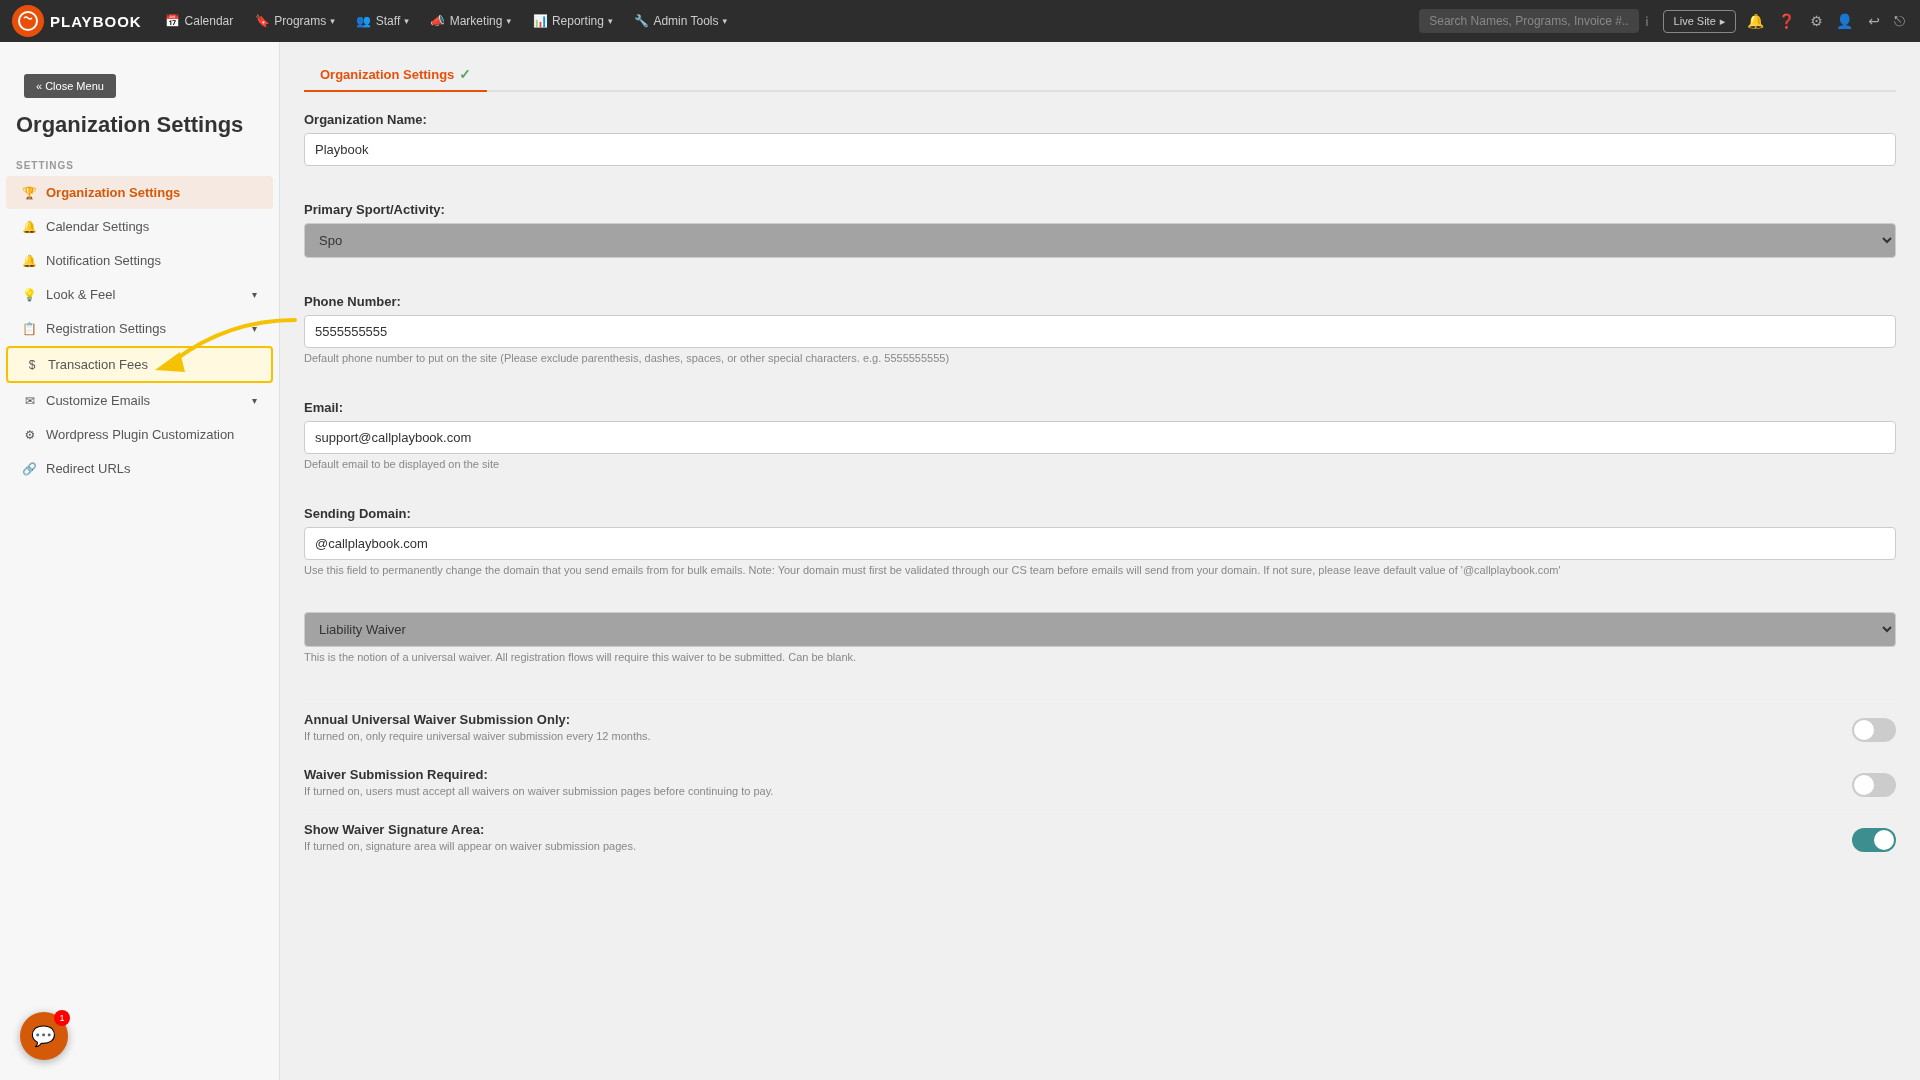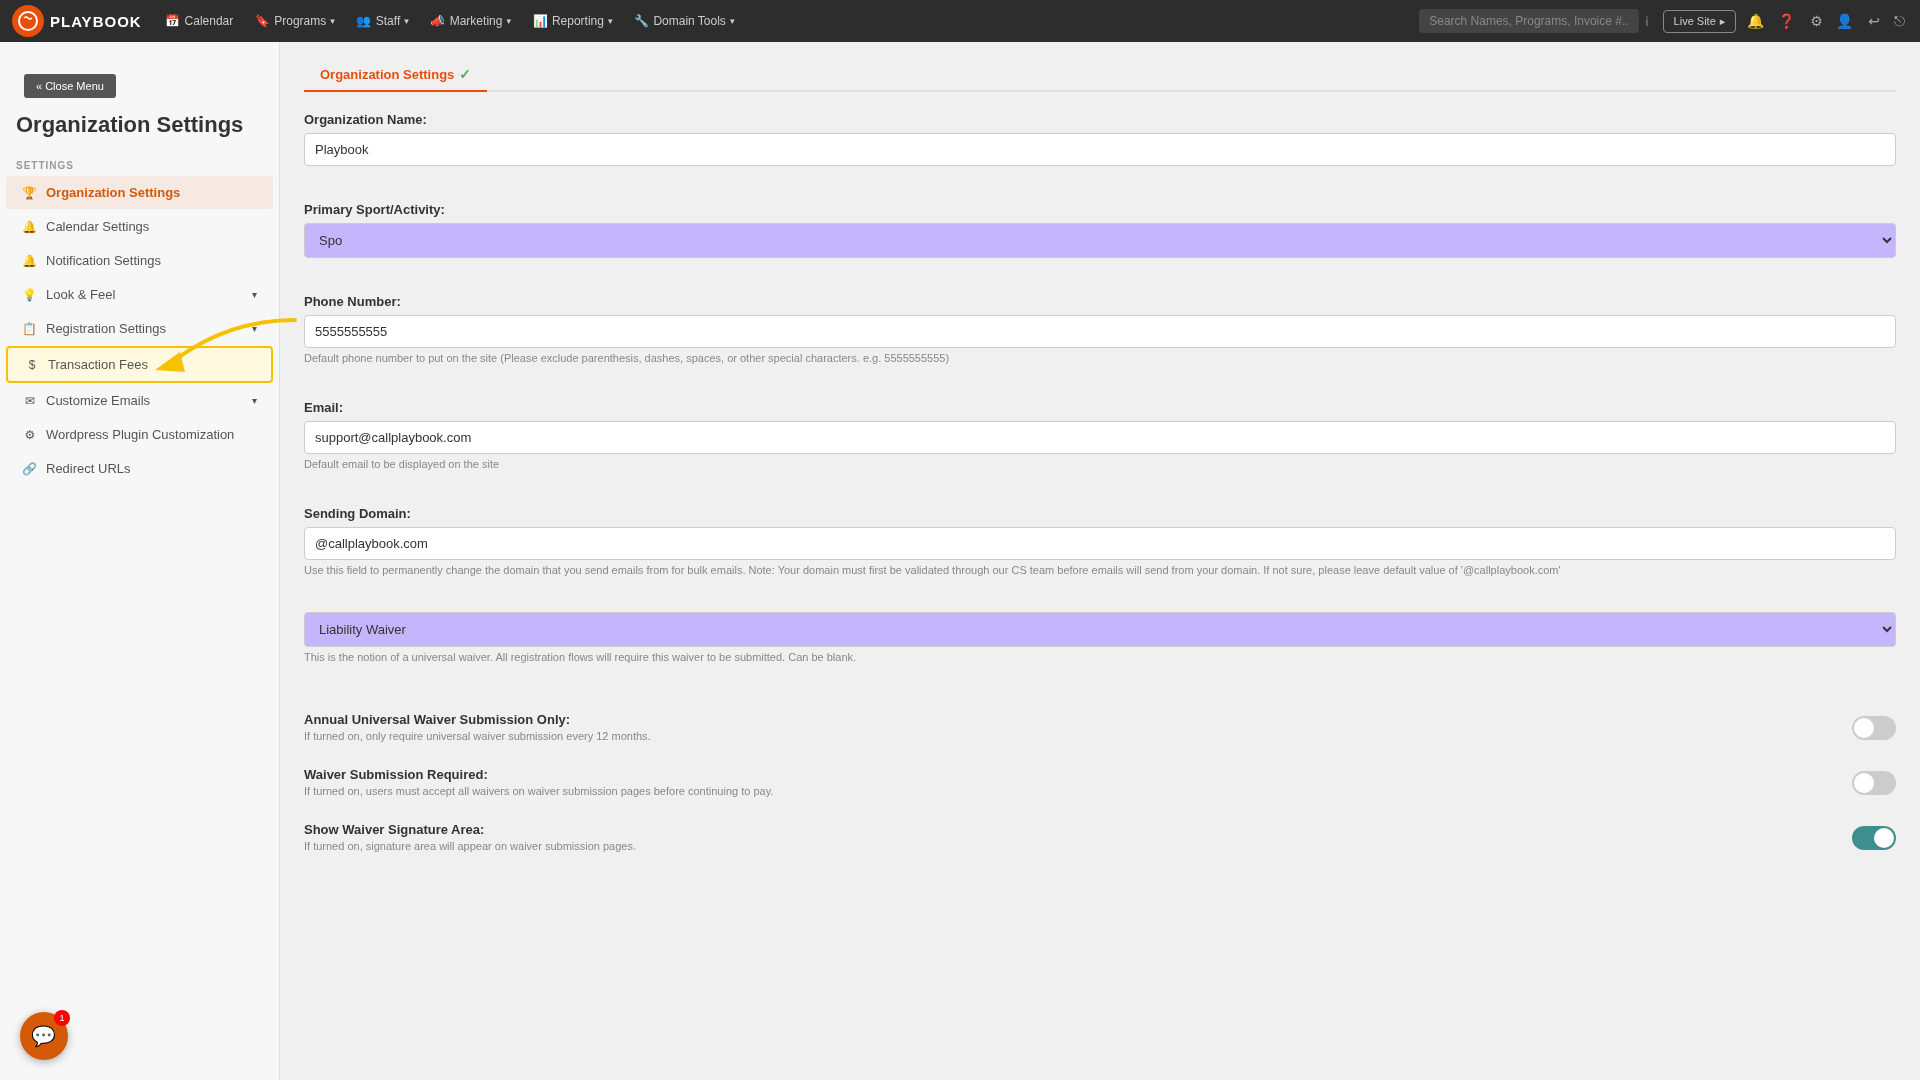--- a/index.html
+++ b/index.html
@@ -84,25 +84,25 @@
       padding: 8px 16px; font-size: 13px; color: #e8500a; font-weight: 600; border-bottom: 2px solid #e8500a; margin-bottom: -2px; cursor: pointer; display: flex; align-items: center; gap: 5px;
     }
     .tab-item .check-icon { color: #5aa85a; font-size: 14px; }
 
     .form-section { margin-bottom: 36px; }
     .form-label { font-size: 13px; font-weight: 600; color: #333; margin-bottom: 6px; display: block; }
     .form-input {
       width: 100%; border: 1px solid #ccc; border-radius: 4px; padding: 8px 10px; font-size: 13px; color: #333; background: white; outline: none;
     }
     .form-select {
-      width: 100%; border: 1px solid #ccc; border-radius: 4px; padding: 8px 10px; font-size: 13px; color: #333; background: #c4b5fd; outline: none; appearance: auto;
+      width: 100%; border: 1px solid #ccc; border-radius: 4px; padding: 8px 10px; font-size: 13px; color: #333; background: #a3a3a3; outline: none; appearance: auto;
     }
     .form-hint { font-size: 11px; color: #888; margin-top: 4px; }
     .toggle-row {
-      display: flex; align-items: center; gap: 16px; padding: 12px 0; border-top: 1px solid #eee;
+      display: flex; align-items: flex-end; gap: 16px; padding: 12px 0; border-top: 1px solid #eee;
     }
     .toggle-info { flex: 1; }
     .toggle-title { font-size: 13px; font-weight: 600; color: #333; margin-bottom: 3px; }
     .toggle-desc { font-size: 11px; color: #888; }
     .toggle {
       width: 44px; height: 24px; border-radius: 12px; position: relative; flex-shrink: 0; cursor: pointer; margin-top: 2px;
     }
     .toggle.off { background: #ccc; }
     .toggle.on { background: #3d8e8e; }
     .toggle-thumb {
@@ -161,21 +161,21 @@
     <span>Marketing</span>
     <span class="arrow">▾</span>
   </div>
   <div class="nav-item">
     <span>📊</span>
     <span>Reporting</span>
     <span class="arrow">▾</span>
   </div>
   <div class="nav-item">
     <span>🔧</span>
-    <span>Domain Tools</span>
+    <span>Admin Tools</span>
     <span class="arrow">▾</span>
   </div>
 
   <div class="nav-spacer"></div>
 
   <input class="search-bar" type="text" placeholder="Search Names, Programs, Invoice #..." style="">
   <span style="color:#888;font-size:13px;">ℹ</span>
 
   <div class="topnav-right">
     <button class="live-site-btn">

